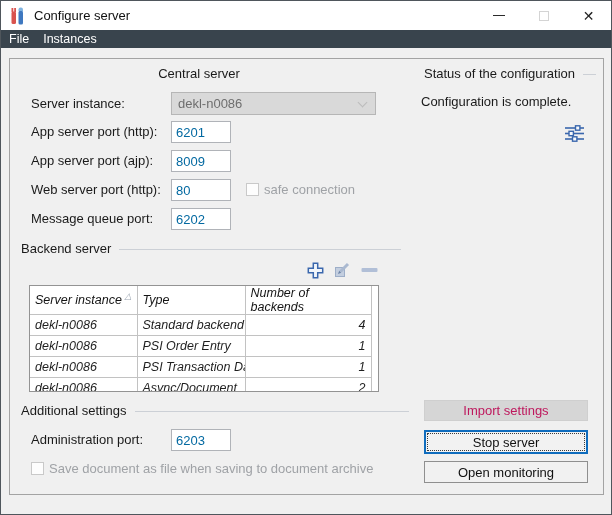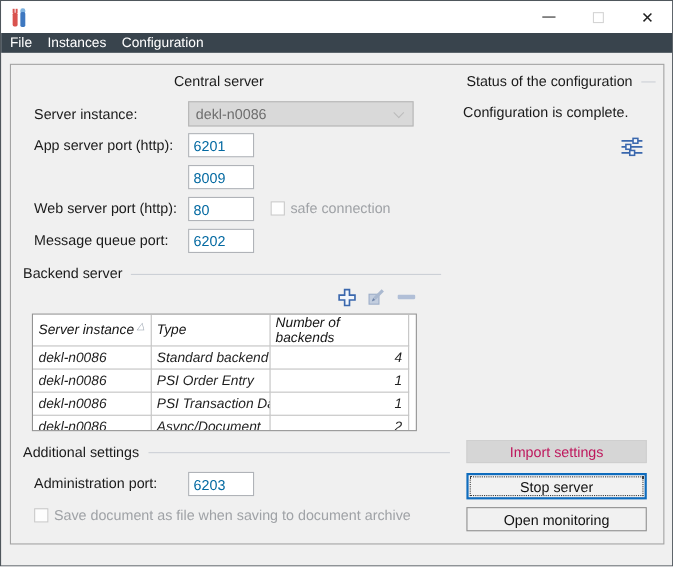--- a/index.html
+++ b/index.html
@@ -55,55 +55,56 @@
 <div id="window">
 
   <div class="titlebar">
     <svg class="app-icon" viewBox="0 0 16 18">
       <rect x="2.5" y="1" width="1.8" height="4" fill="#d9534f"></rect>
       <rect x="5.2" y="1" width="1.8" height="4" fill="#d9534f"></rect>
       <rect x="2.5" y="4.5" width="4.5" height="12.5" rx="1.5" fill="#d9534f"></rect>
       <rect x="9.5" y="0.5" width="4.5" height="5" rx="2" fill="#7fb3e0"></rect>
       <rect x="9.5" y="4" width="4.5" height="13.5" rx="1.5" fill="#3e78c0"></rect>
     </svg>
+    <span class="title-text">Configure server</span>
     <div class="win-controls">
       <div class="win-btn">
           <span class="min-glyph"></span>
         </div>
       <div class="win-btn">
           <span class="max-glyph"></span>
         </div>
       <div class="win-btn">
           <span class="close-glyph">✕</span>
         </div>
     </div>
   </div>
 
   <div class="menubar">
     <span class="menu-item">File</span>
     <span class="menu-item">Instances</span>
-    <span class="menu-item">Configuration</span>
   </div>
 
   <div class="panel"></div>
 
   <div class="group-head" style="left:8px; top:65px; width:380px;flex-direction:column;">
     <span class="group-title">Central server</span>
     <span class="group-line"></span>
   </div>
 
   <div class="lbl" style="left:30px; top:92px;">Server instance:</div>
   <div class="combo" style="left:170px; top:91px; width:205px;">
     <span>dekl-n0086</span>
     <span class="chev"></span>
   </div>
 
   <div class="lbl" style="left:30px; top:120px;">App server port (http):</div>
   <input class="txt" style="left: 170px; top: 120px; width: 60px;" value="6201">
 
+  <div class="lbl" style="left:30px; top:149px;">App server port (ajp):</div>
   <input class="txt" style="left: 170px; top: 149px; width: 60px;" value="8009">
 
   <div class="lbl" style="left:30px; top:178px;">Web server port (http):</div>
   <input class="txt" style="left: 170px; top: 178px; width: 60px;" value="80">
   <span class="cb" style="left:245px; top:182px;"></span>
   <div class="lbl lbl-dis" style="left:263px; top:178px;">safe connection</div>
 
   <div class="lbl" style="left:30px; top:207px;">Message queue port:</div>
   <input class="txt" style="left: 170px; top: 207px; width: 60px;" value="6202">
 

